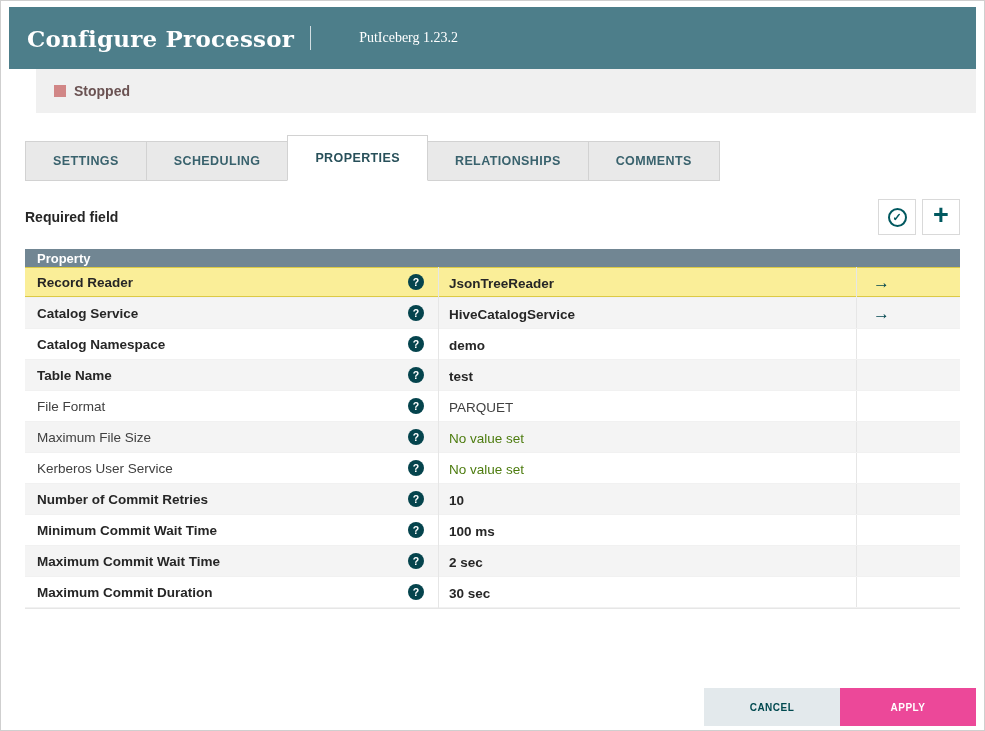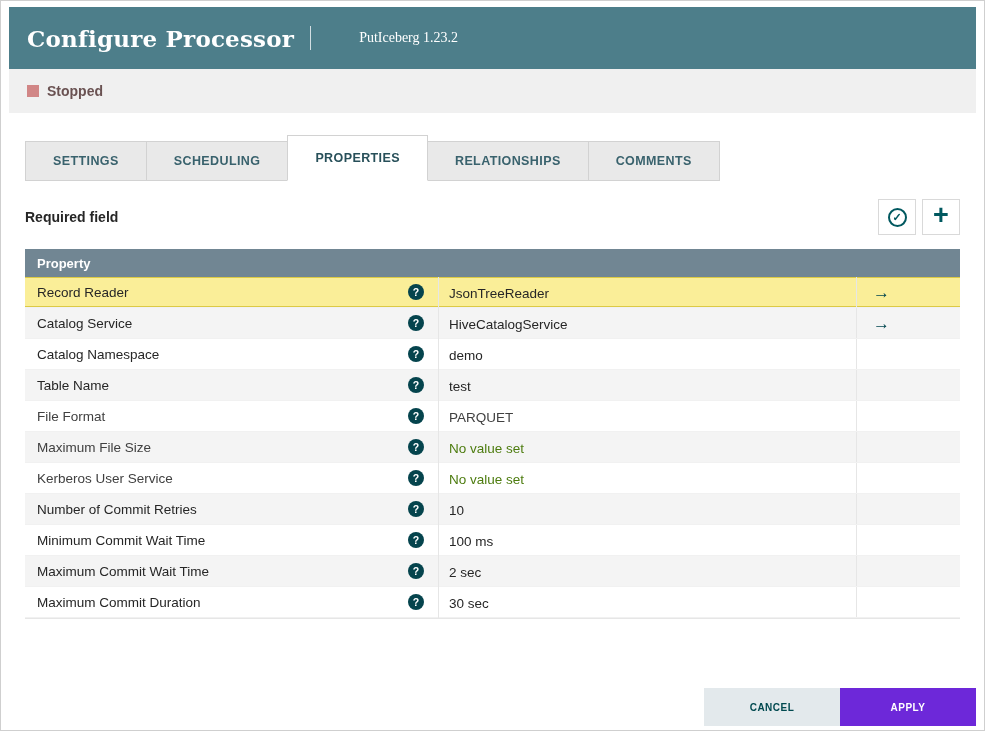--- a/index.html
+++ b/index.html
@@ -44,20 +44,21 @@
     margin-left: 32px;
   }
 
   
   .status-bar {
     height: 44px;
     background: #f0f0f0;
     display: flex;
     align-items: center;
     padding: 0 18px;
+    margin-left: 27px;
   }
   .stop-square {
     width: 12px;
     height: 12px;
     background: #d18686;
     display: inline-block;
   }
   .status-label {
     margin-left: 8px;
     font-size: 14px;
@@ -136,21 +137,21 @@
     line-height: 1;
     margin-top: -3px;
   }
 
   
   .ptable { width: 100%; }
   .thead {
     display: flex;
     background: #718693;
     color: #fff;
-    height: 28px;
+    height: 18px;
     align-items: center;
     font-weight: 700;
     font-size: 13px;
   }
   .th-prop { width: 413px; padding-left: 12px; }
   .th-value { width: 418px; padding-left: 10px; }
   .th-action { flex: 1; }
 
   .tbody { border-bottom: 1px solid #e6e6e6; }
   .row {
@@ -180,21 +181,21 @@
   }
   .cell-action {
     flex: 1;
     padding-left: 16px;
     border-left: 1px solid #e6e6e6;
   }
 
   .prop-name { color: #404040; }
   .prop-value { color: #404040; }
   .row.required .prop-name,
-  .row.required .prop-value { font-weight: 400; color: #262626; }
+  .row.required .prop-value { font-weight: 700; color: #262626; }
   .row.unset .prop-value { color: #4d7c0f; font-weight: 400; }
 
   .help-icon {
     width: 16px;
     height: 16px;
     min-width: 16px;
     border-radius: 50%;
     background: #05444d;
     color: #fff;
     font-size: 10.5px;
@@ -223,21 +224,21 @@
     min-width: 136px;
     border: none;
     font-family: "Liberation Sans", sans-serif;
     font-size: 10px;
     font-weight: 700;
     letter-spacing: .5px;
     padding: 0 30px;
     cursor: pointer;
   }
   .btn-cancel { background: #e3e9ec; color: #00494f; }
-  .btn-apply  { background: #6d28d9; color: #ffffff; }
+  .btn-apply  { background: #ec4899; color: #ffffff; }
 </style>
 </head>
 <body>
 
 <div class="window">
 
   <header class="dlg-header">
     <span class="dlg-title">Configure Processor</span>
     <span class="title-sep"></span>
     <span class="dlg-subtitle">PutIceberg 1.23.2</span>

